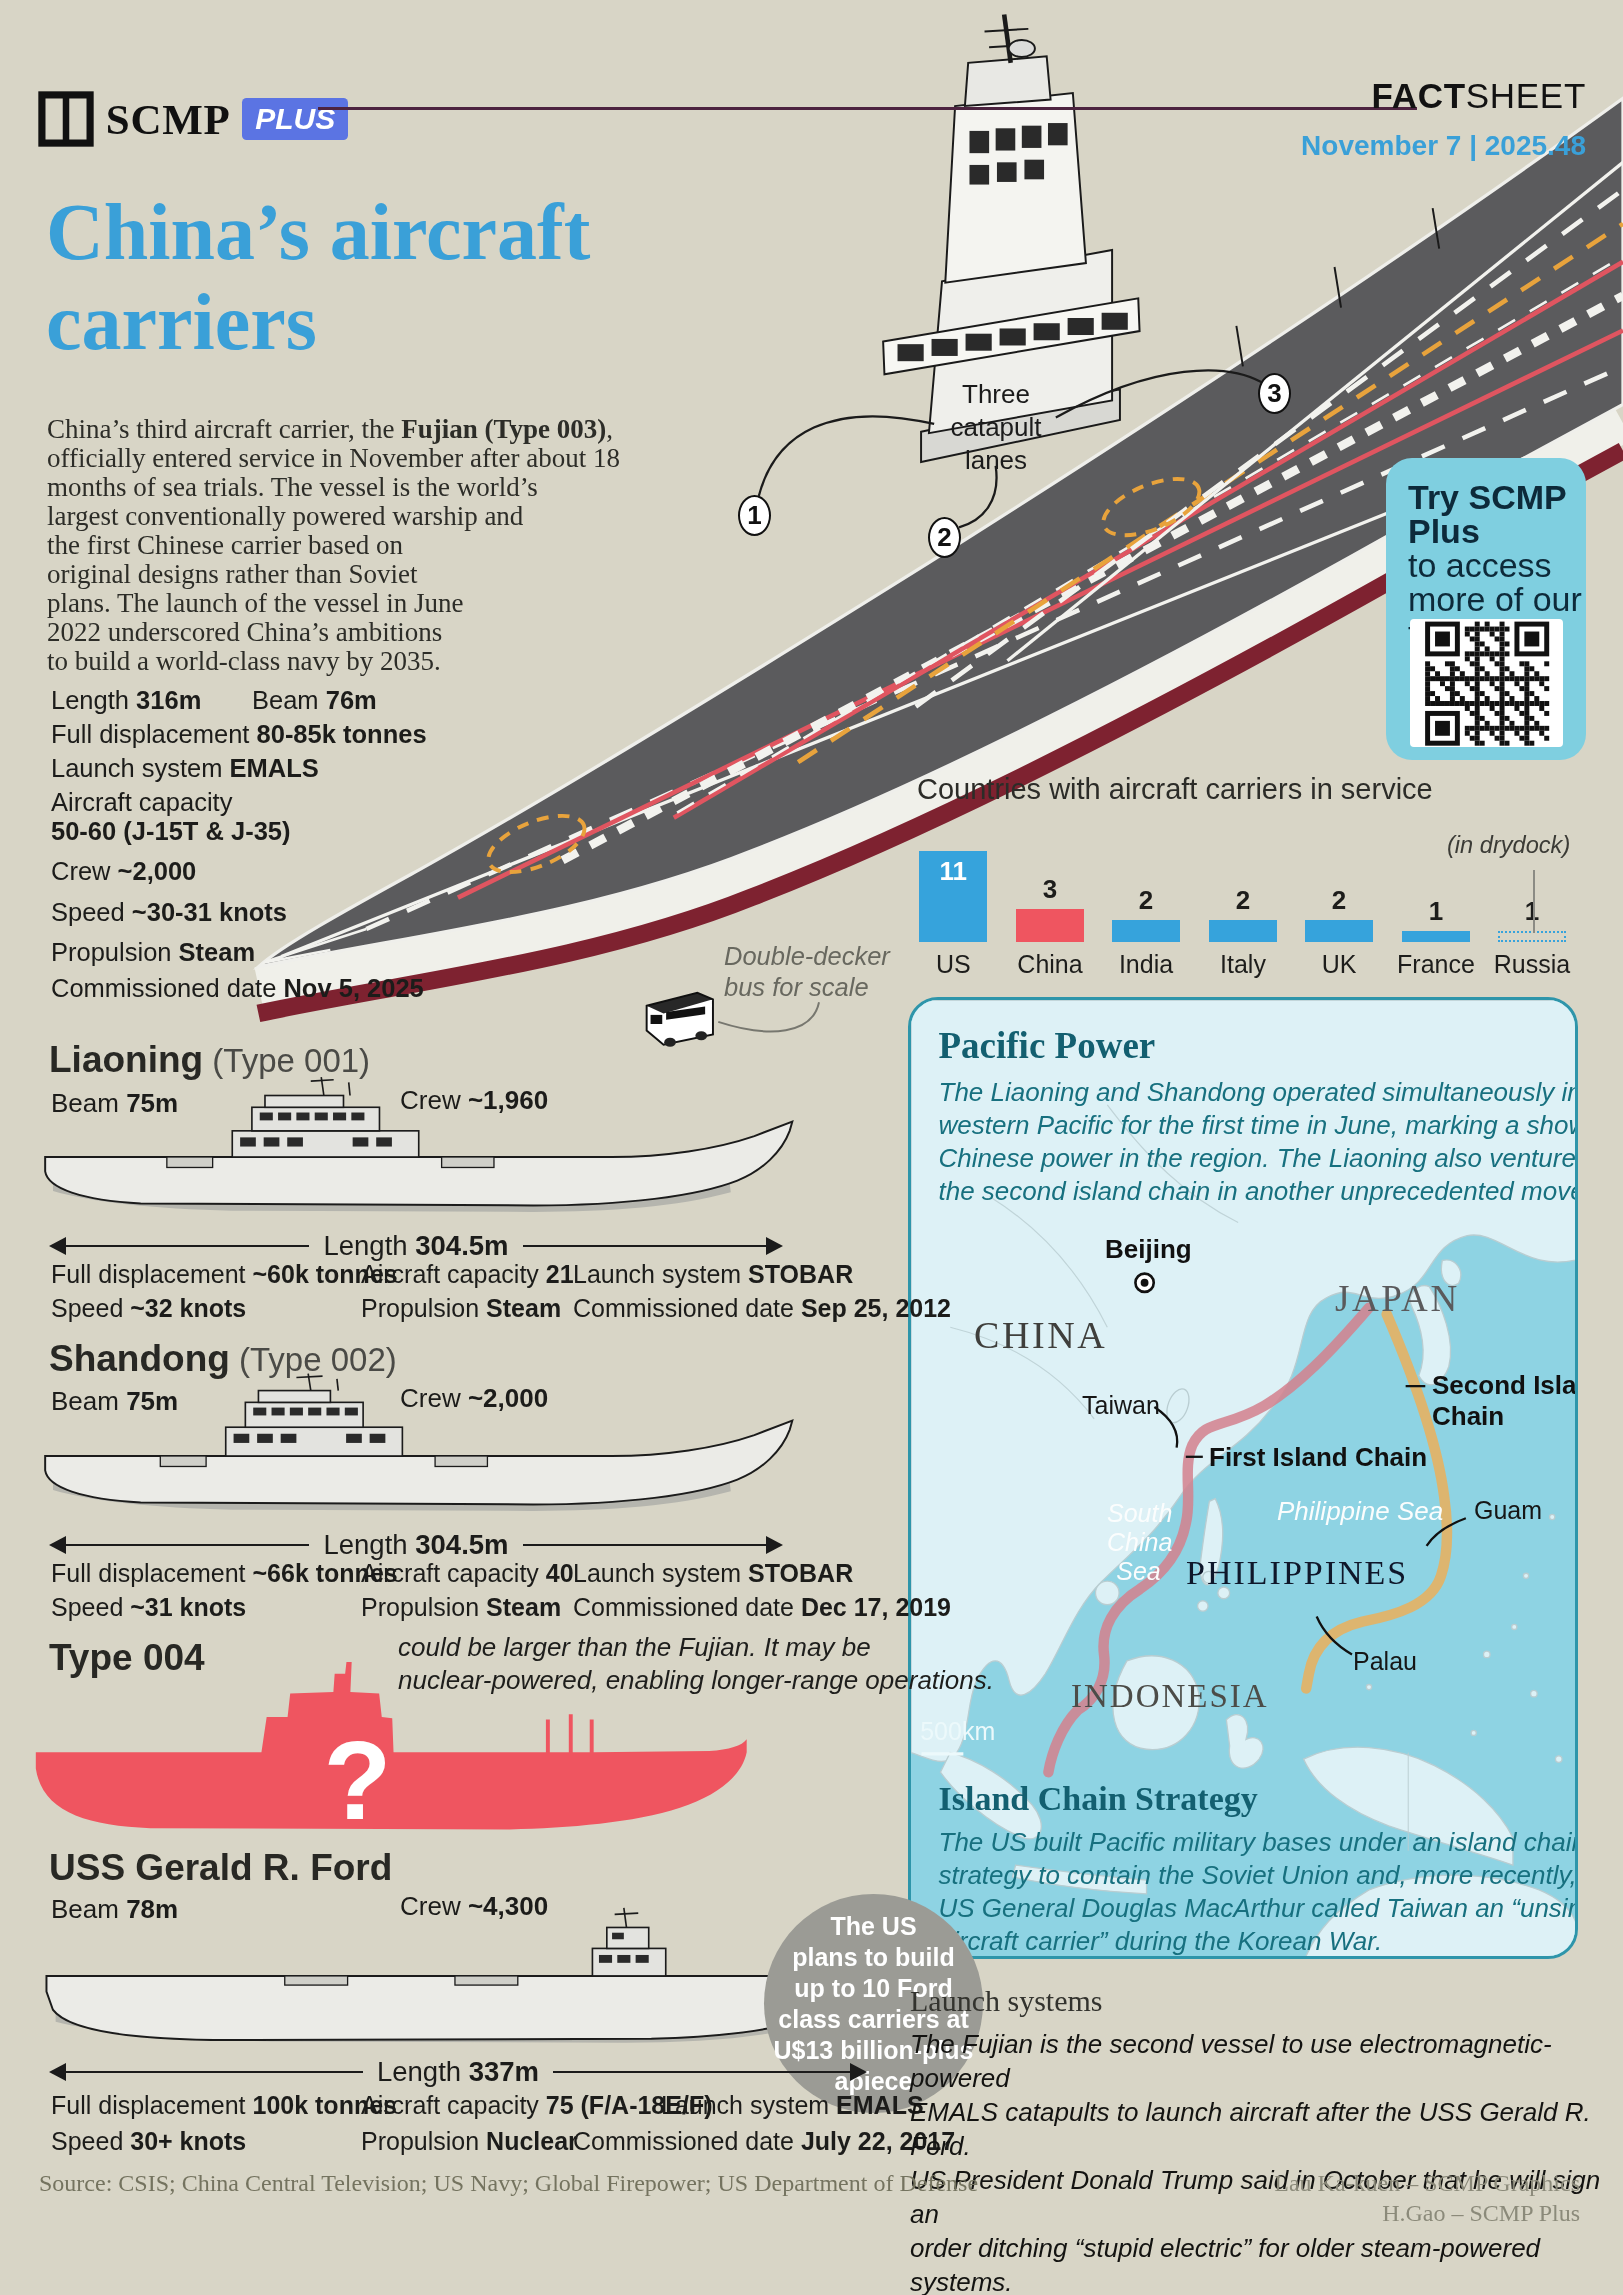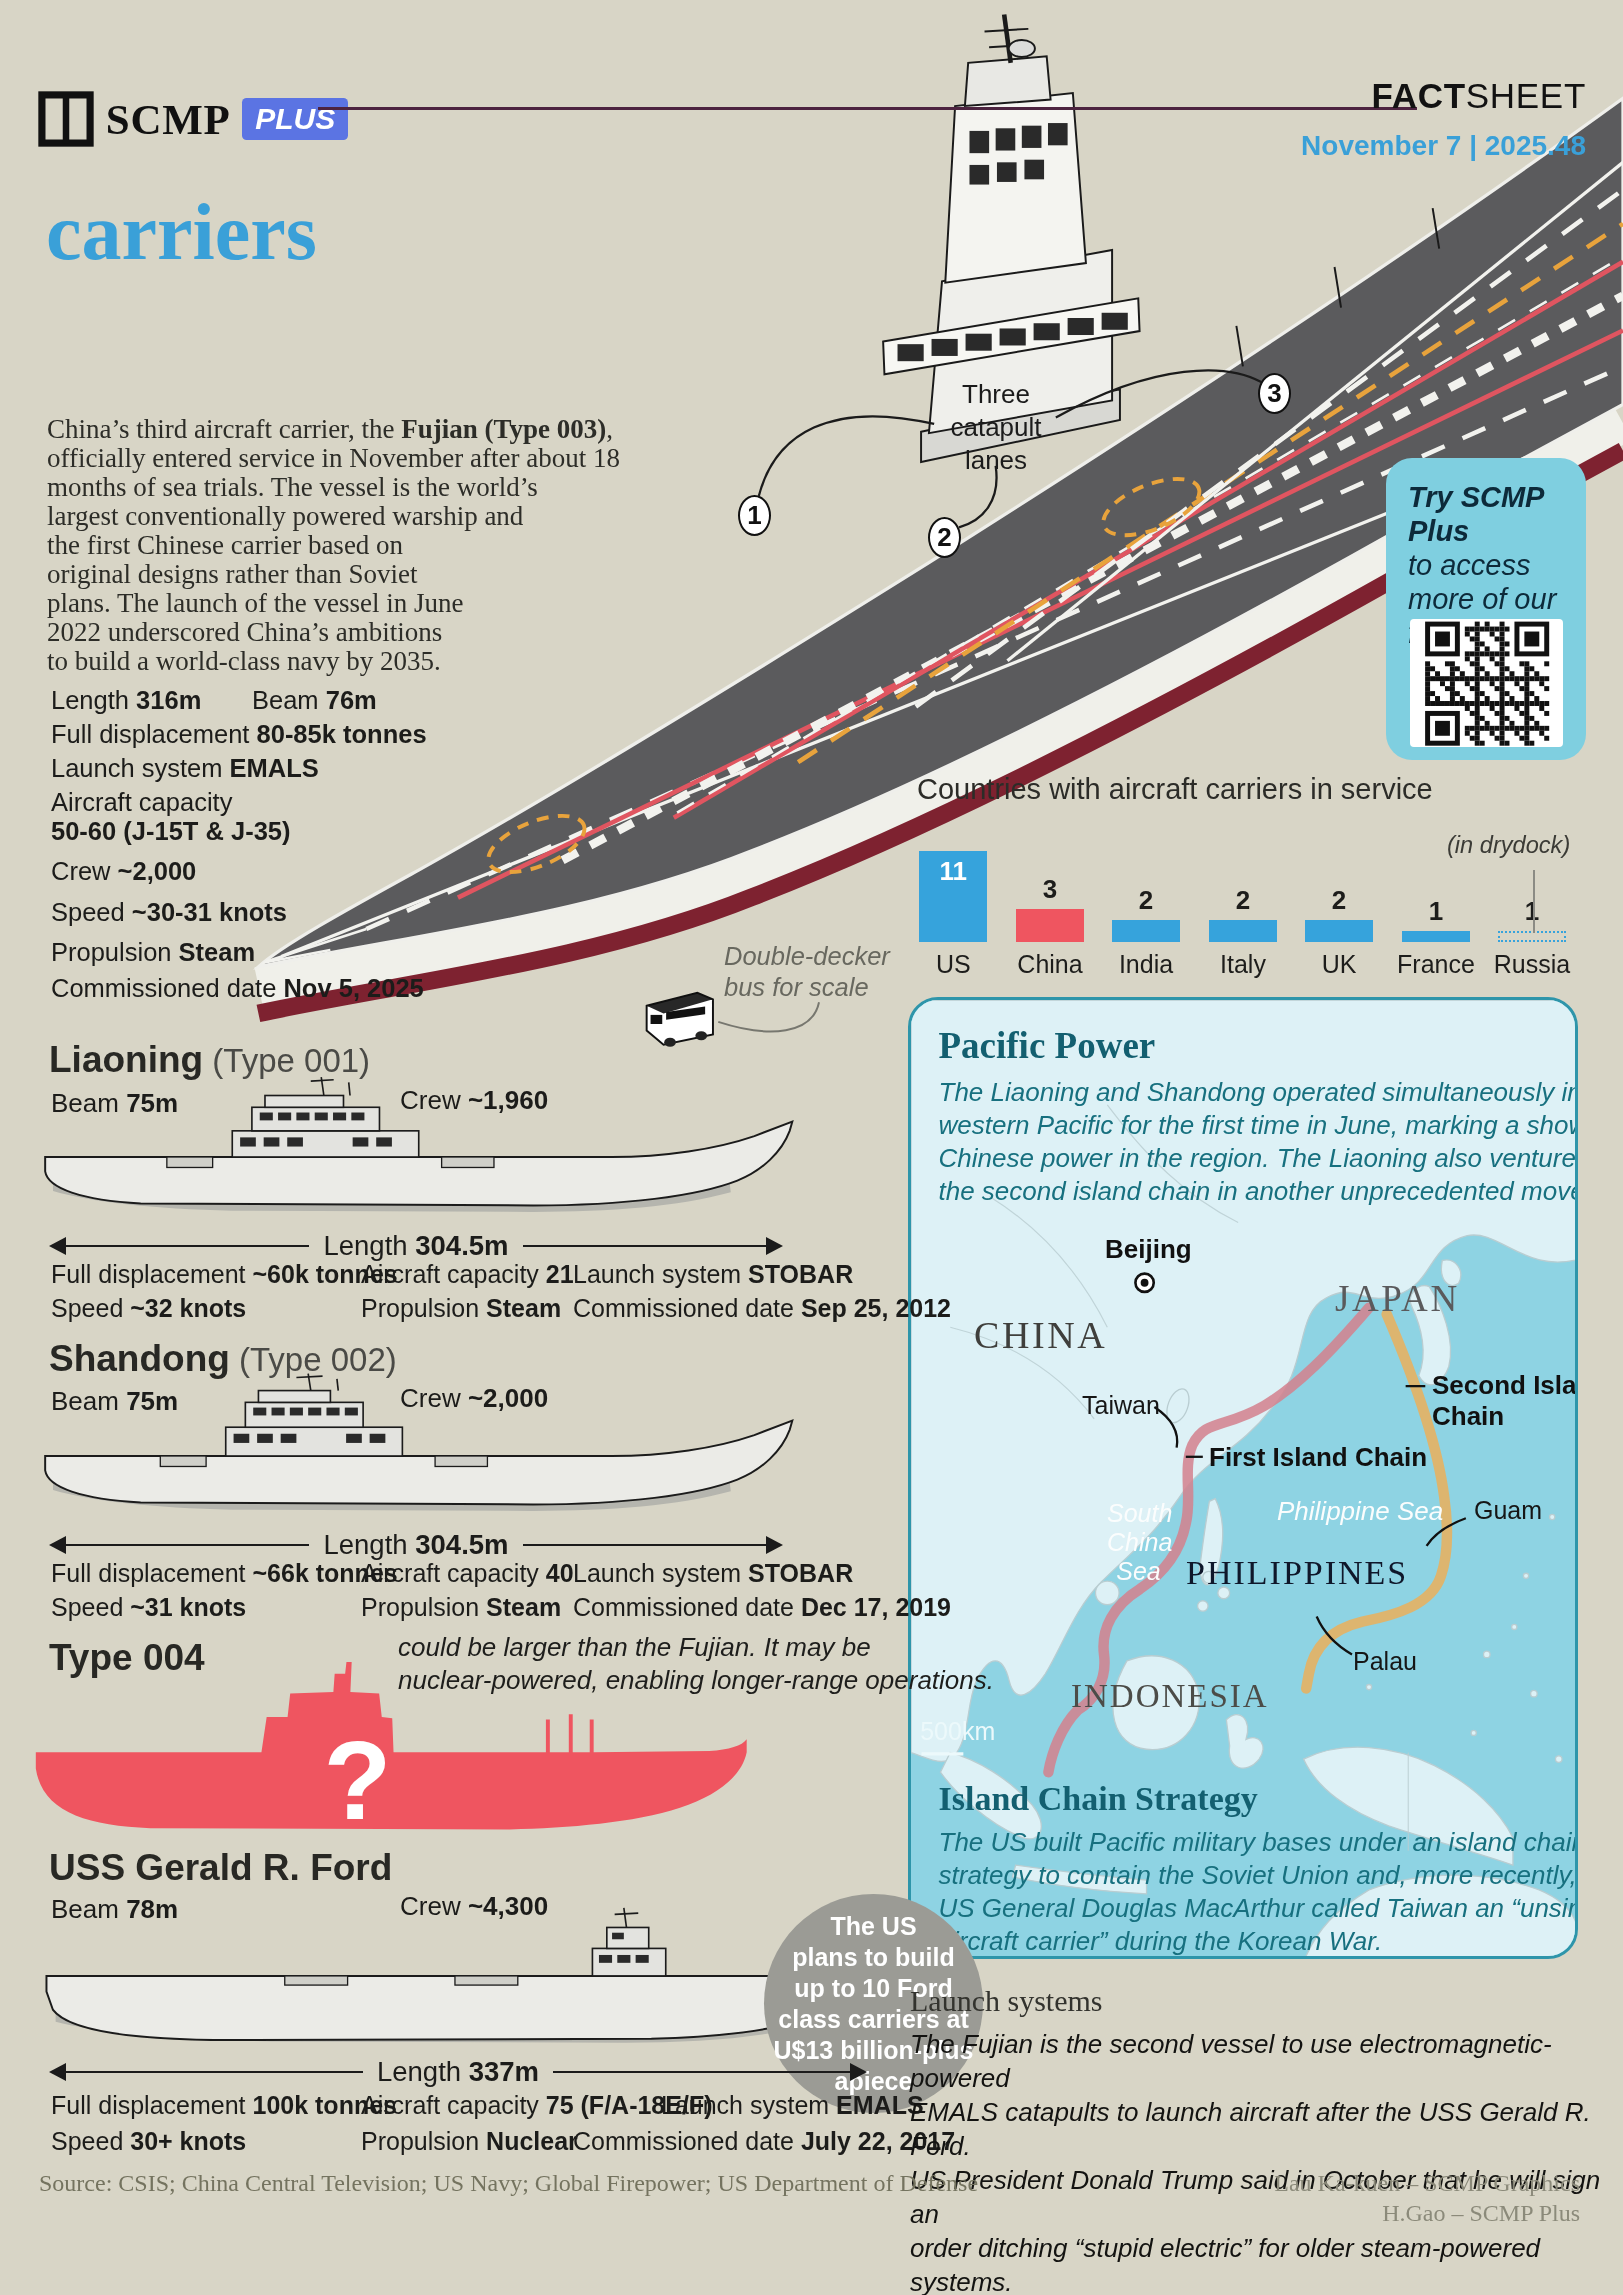--- a/index.html
+++ b/index.html
@@ -27,21 +27,21 @@
   .spec-line b{font-weight:bold;}
 
   
   #catapult-label{left:937px;top:378px;width:118px;text-align:center;font-size:26px;line-height:33px;color:#1b1b1b;}
   .num-circle{position:absolute;width:29px;height:37px;background:#fff;border:2.6px solid #111;border-radius:50%;
     display:flex;align-items:center;justify-content:center;font-weight:bold;font-size:26px;color:#111;}
   #bus-label{left:724px;top:941px;font-size:25.5px;font-style:italic;color:#68685f;line-height:31px;}
 
   
   #promo{left:1386px;top:458px;width:200px;height:302px;background:#7fcfe0;border-radius:26px;}
-  #promo .txt{position:absolute;left:22px;top:22px;font-size:29px;line-height:34px;font-style:italic;color:#0d2a3a;}
+  #promo .txt{position:absolute;left:22px;top:22px;font-size:34px;line-height:34px;color:#0d2a3a;}
   #promo .txt .b{font-weight:bold;}
   #qr{position:absolute;left:23.6px;top:161px;width:153px;height:128px;background:#fff;border-radius:3.9px;display:flex;align-items:center;justify-content:center;}
 
   
   #chart-title{left:917px;top:773px;font-size:29px;color:#2c2c28;}
   #bar-chart-bars{left:916px;top:815px;width:662px;height:157px;}
   .bar-group{position:absolute;bottom:0;width:68px;height:157px;display:flex;flex-direction:column;align-items:center;justify-content:flex-end;}
   .bar-group .bar{width:68px;position:relative;}
   .bar-group .bar.outline{border:2px dotted #36a3dc;box-sizing:border-box;background:transparent;}
   .bar-value{font-size:26px;font-weight:bold;color:#1d1d1b;margin-bottom:3.9px;}
@@ -173,20 +173,21 @@
     <span class="wordmark">SCMP</span>
     <span id="plus-badge">PLUS</span>
   </div>
   <div class="abs" id="header-line"></div>
   <div class="abs" id="factsheet">
     <span class="b">FACT</span><span>SHEET</span>
   </div>
   <div class="abs" id="date">November 7 | 2025.48</div>
 
   <div class="abs" id="main-title">
+    <div>China’s aircraft</div>
     <div>carriers</div>
   </div>
   <div class="abs" id="intro">
     <div><span>China’s third aircraft carrier, the </span><b>Fujian (Type 003)</b><span>,</span></div>
     <div>officially entered service in November after about 18</div>
       <div>months of sea trials. The vessel is the world’s</div>
       <div>largest conventionally powered warship and</div>
     <div>the first Chinese carrier based on</div>
       <div>original designs rather than Soviet</div>
       <div>plans. The launch of the vessel in June</div>

